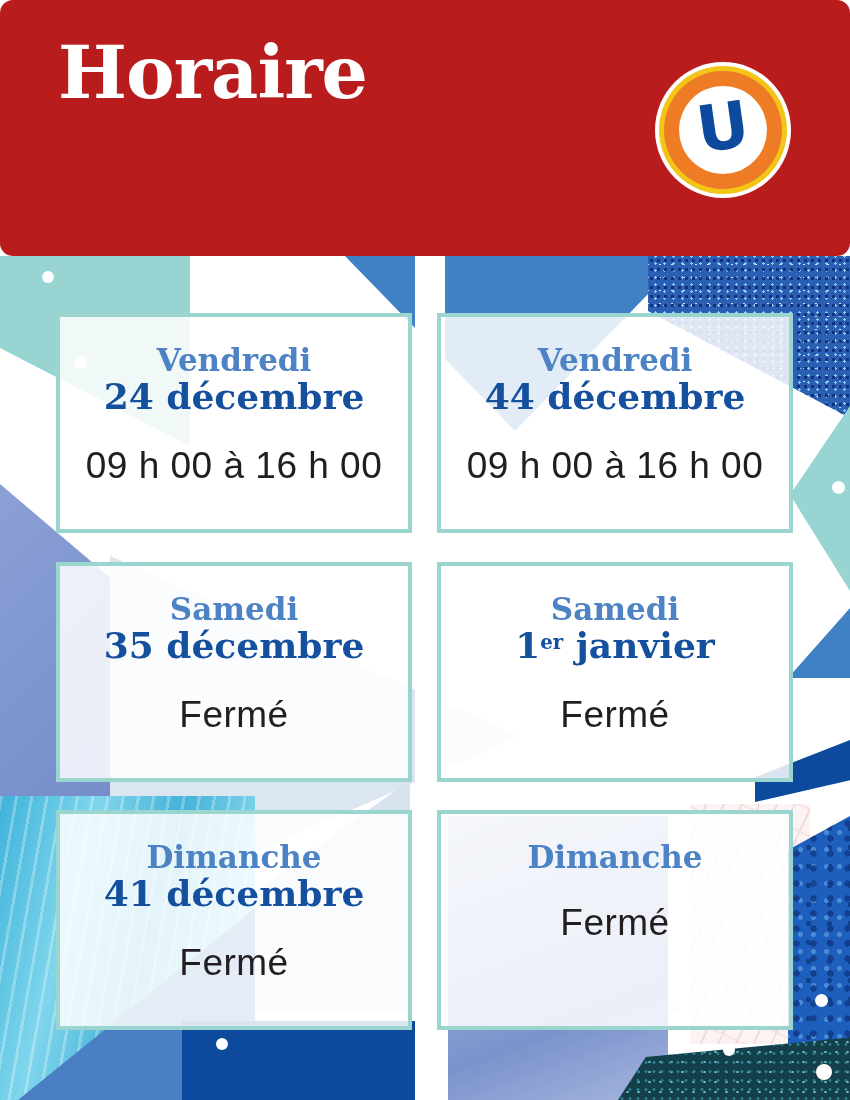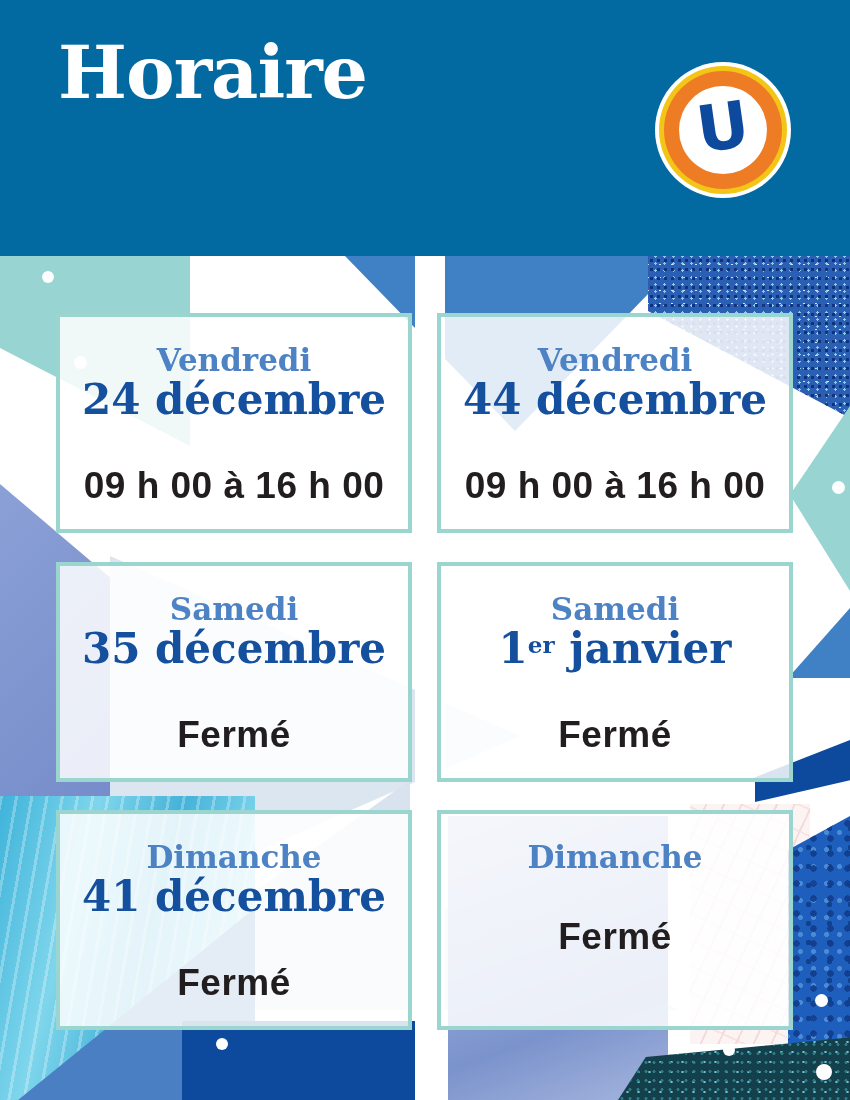--- a/index.html
+++ b/index.html
@@ -4,21 +4,21 @@
 <style>
   html,body{margin:0;padding:0;background:#666;}
   .poster{
     position:relative;width:850px;height:1100px;margin:0 auto;
     background:#ffffff;overflow:hidden;
     font-family:"DejaVu Serif",serif;
   }
   
   .header{
     position:absolute;left:0;top:0;width:850px;height:256px;
-    background:#0369a1;z-index:3;
+    background:#b91c1c;z-index:3;border-radius:13px;
   }
   .title{
     position:absolute;left:58px;top:30px;
     color:#ffffff;font-weight:700;font-size:73px;line-height:1.16;
     letter-spacing:-1px;white-space:nowrap;
   }
   .logo{
     position:absolute;left:655px;top:62px;width:136px;height:136px;
     border-radius:50%;background:#ffffff;
     display:flex;align-items:center;justify-content:center;
@@ -111,25 +111,25 @@
     box-sizing:border-box;display:flex;flex-direction:column;
     align-items:center;text-align:center;padding-top:26px;
   }
   .card.c1{left:56px; top:313px;}
   .card.c2{left:437px;top:313px;}
   .card.c3{left:56px; top:562px;}
   .card.c4{left:437px;top:562px;}
   .card.c5{left:56px; top:810px;}
   .card.c6{left:437px;top:810px;}
   .day{font-weight:700;font-size:31px;line-height:1.1;color:#4d82c4;}
-  .date{font-weight:700;font-size:42px;line-height:1.1;color:#15509e;}
+  .date{font-weight:700;font-size:36px;line-height:1.1;color:#15509e;}
   .date sup{font-size:0.55em;position:relative;top:-0.45em;vertical-align:baseline;margin-top:28px;}
   .hours{
     font-family:"Liberation Sans","DejaVu Sans",sans-serif;
-    font-weight:bold;font-size:37px;color:#221e1f;margin-top:42px;
+    font-weight:normal;font-size:37px;color:#221e1f;margin-top:28px;
     letter-spacing:0.5px;white-space:nowrap;
   }
 </style>
 </head>
 <body>
 
 <div class="poster">
 
   <div class="header">
     <div class="title">

